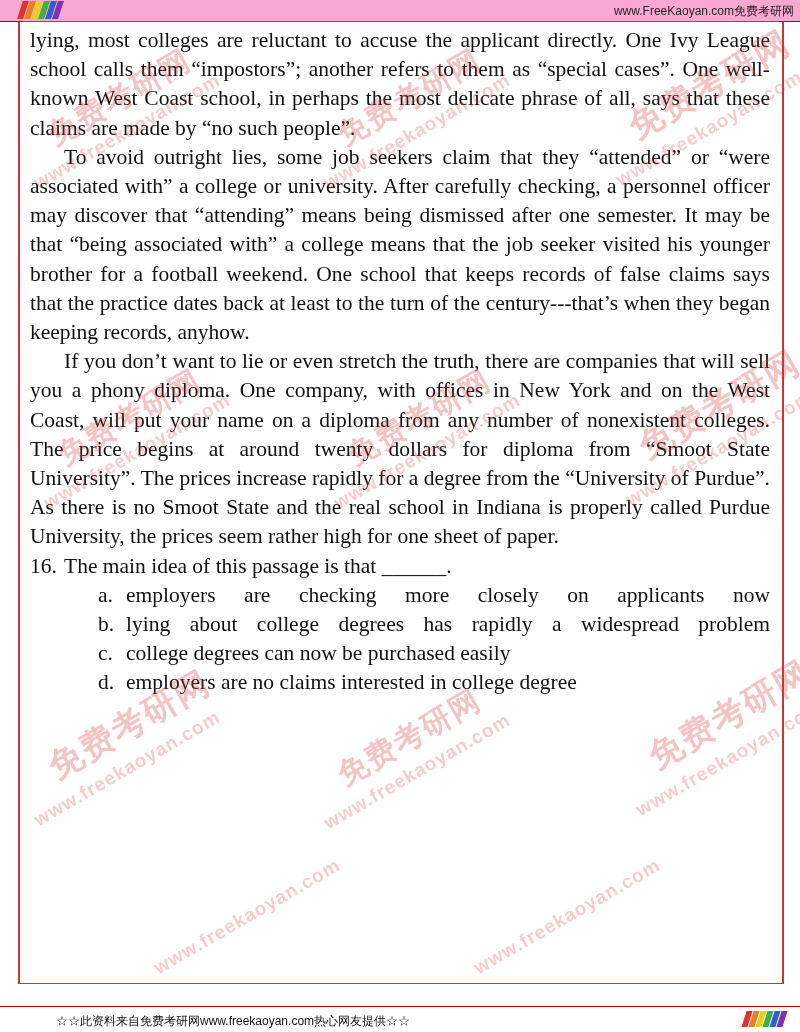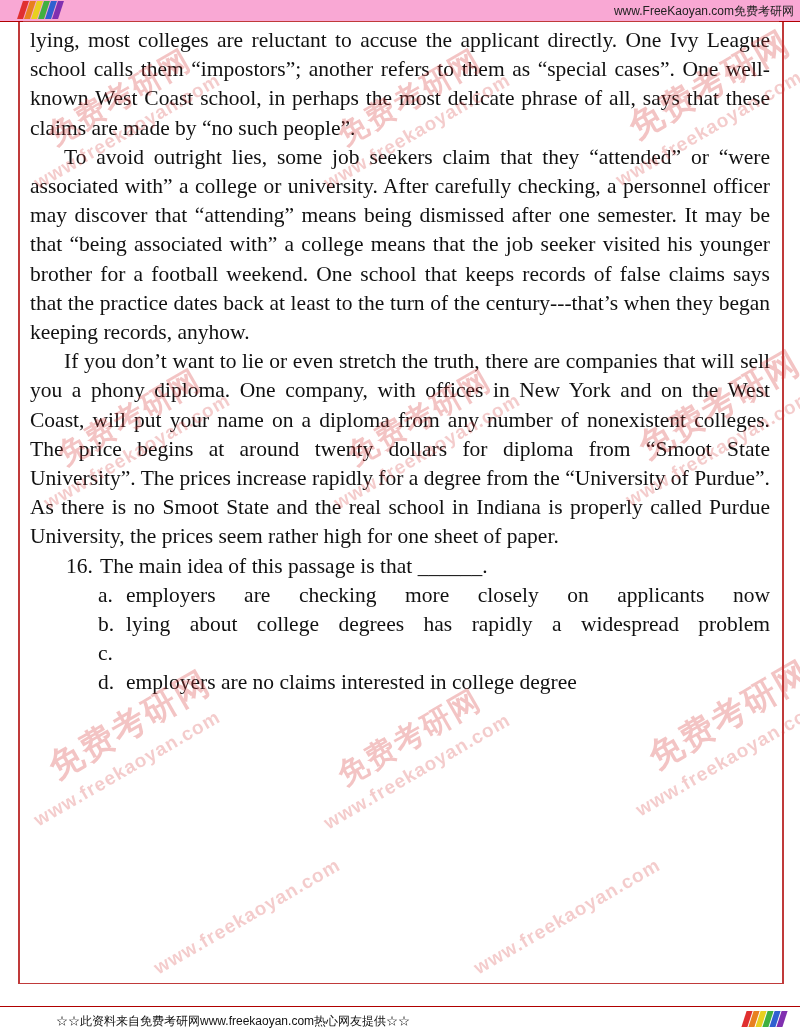--- a/index.html
+++ b/index.html
@@ -131,21 +131,20 @@
 
   .qblock {
     font-size: 21.5px;
     line-height: 29.2px;
     color: #111;
     margin: 0;
   }
   .q-line {
     display: flex;
     align-items: flex-start;
-    margin-left: 36px;
   }
   .q-num {
     width: 34px;
     flex: 0 0 34px;
   }
   .q-text {
     flex: 1 1 auto;
     text-align: justify;
     text-align-last: left;
   }
@@ -226,20 +225,21 @@
       <span class="opt-text justify-all">employers are checking more closely on applicants now</span>
     </div>
 
     <div class="opt-line">
       <span class="opt-letter">b.</span>
       <span class="opt-text justify-all">lying about college degrees has rapidly a widespread problem</span>
     </div>
 
     <div class="opt-line">
       <span class="opt-letter">c.</span>
+      <span class="opt-text">college degrees can now be purchased easily</span>
     </div>
 
     <div class="opt-line">
       <span class="opt-letter">d.</span>
       <span class="opt-text">employers are no claims interested in college degree</span>
     </div>
   </div>
 
 
 </div>

